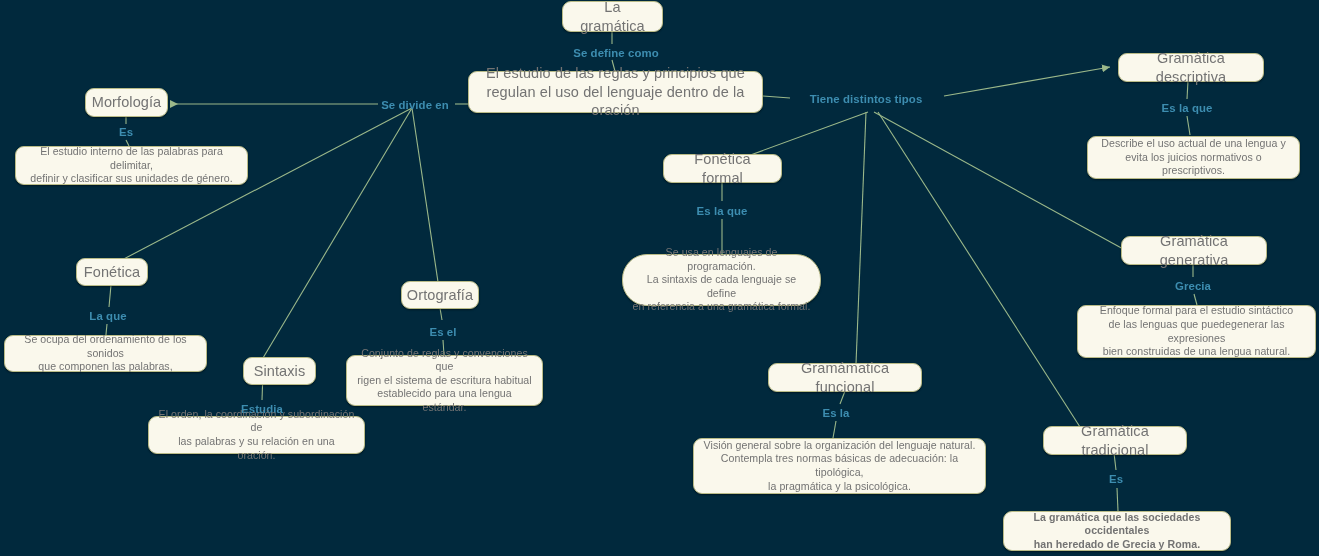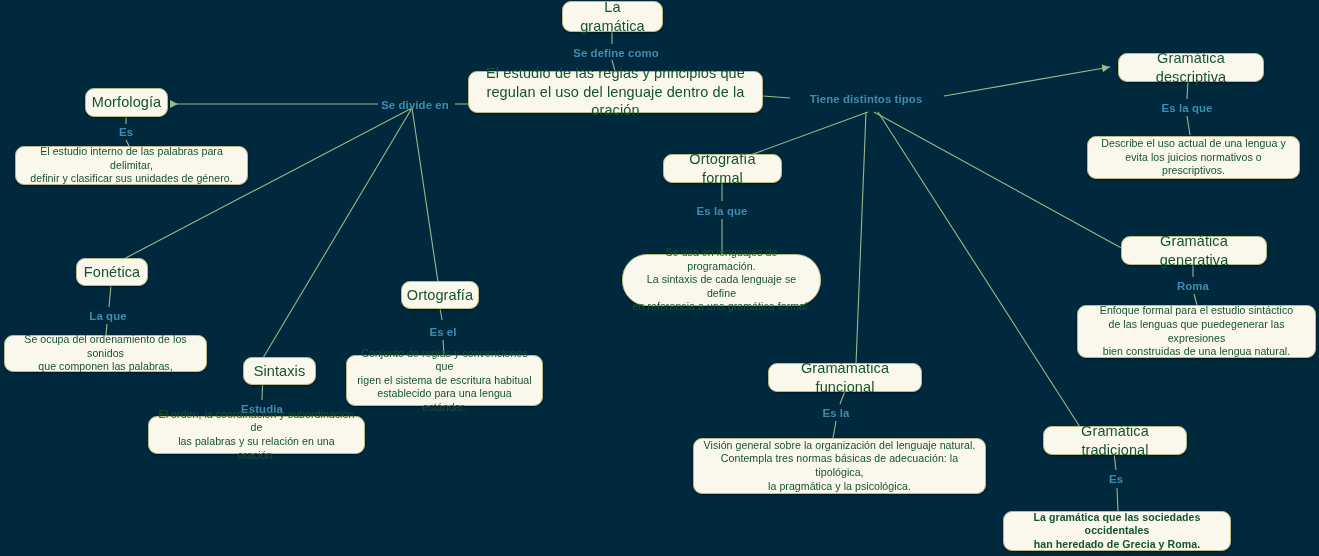--- a/index.html
+++ b/index.html
@@ -22,21 +22,21 @@
     height: 556px;
     pointer-events: none;
   }
   .node {
     position: absolute;
     box-sizing: border-box;
     background: #faf8ec;
     border: 1px solid #b9bb87;
     border-radius: 9px;
     box-shadow: 0 1px 2px rgba(0,0,0,0.45);
-    color: #14532d;
+    color: #737373;
     display: flex;
     align-items: center;
     justify-content: center;
     text-align: center;
     padding: 3px 9px;
     line-height: 1.28;
     white-space: pre-line;
   }
   .node.concept {
     font-size: 14.5px;
@@ -171,33 +171,33 @@
   <div class="node concept" style="left:1118px; top:53px; width:146px; height:29px;">
     <span>Gramática descriptiva</span>
   </div>
   <div class="linklabel" style="left:1187px; top:108px;">Es la que</div>
   <div class="node detail" style="left:1087px; top:136px; width:213px; height:43px;">
     <span>Describe el uso actual de una lengua y
 evita los juicios normativos o prescriptivos.</span>
   </div>
 
   <div class="node concept" style="left:663px; top:154px; width:119px; height:29px;">
-    <span>Ortografía formal</span>
+    <span>Fonética formal</span>
   </div>
   <div class="linklabel" style="left:722px; top:211px;">Es la que</div>
   <div class="node detail" style="left:622px; top:254px; width:199px; height:52px;border-radius:25px;">
     <span>Se usa en lenguajes de programación.
 La sintaxis de cada lenguaje se define
 en referencia a una gramática formal.</span>
   </div>
 
   <div class="node concept" style="left:1121px; top:236px; width:146px; height:29px;">
     <span>Gramática generativa</span>
   </div>
-  <div class="linklabel" style="left:1193px; top:286px;">Roma</div>
+  <div class="linklabel" style="left:1193px; top:286px;">Grecia</div>
   <div class="node detail" style="left:1077px; top:305px; width:239px; height:53px;">
     <span>Enfoque formal para el estudio sintáctico
 de las lenguas que puedegenerar las expresiones
 bien construidas de una lengua natural.</span>
   </div>
 
   <div class="node concept" style="left:768px; top:363px; width:154px; height:29px;">
     <span>Gramámatica funcional</span>
   </div>
   <div class="linklabel" style="left:836px; top:413px;">Es la</div>

